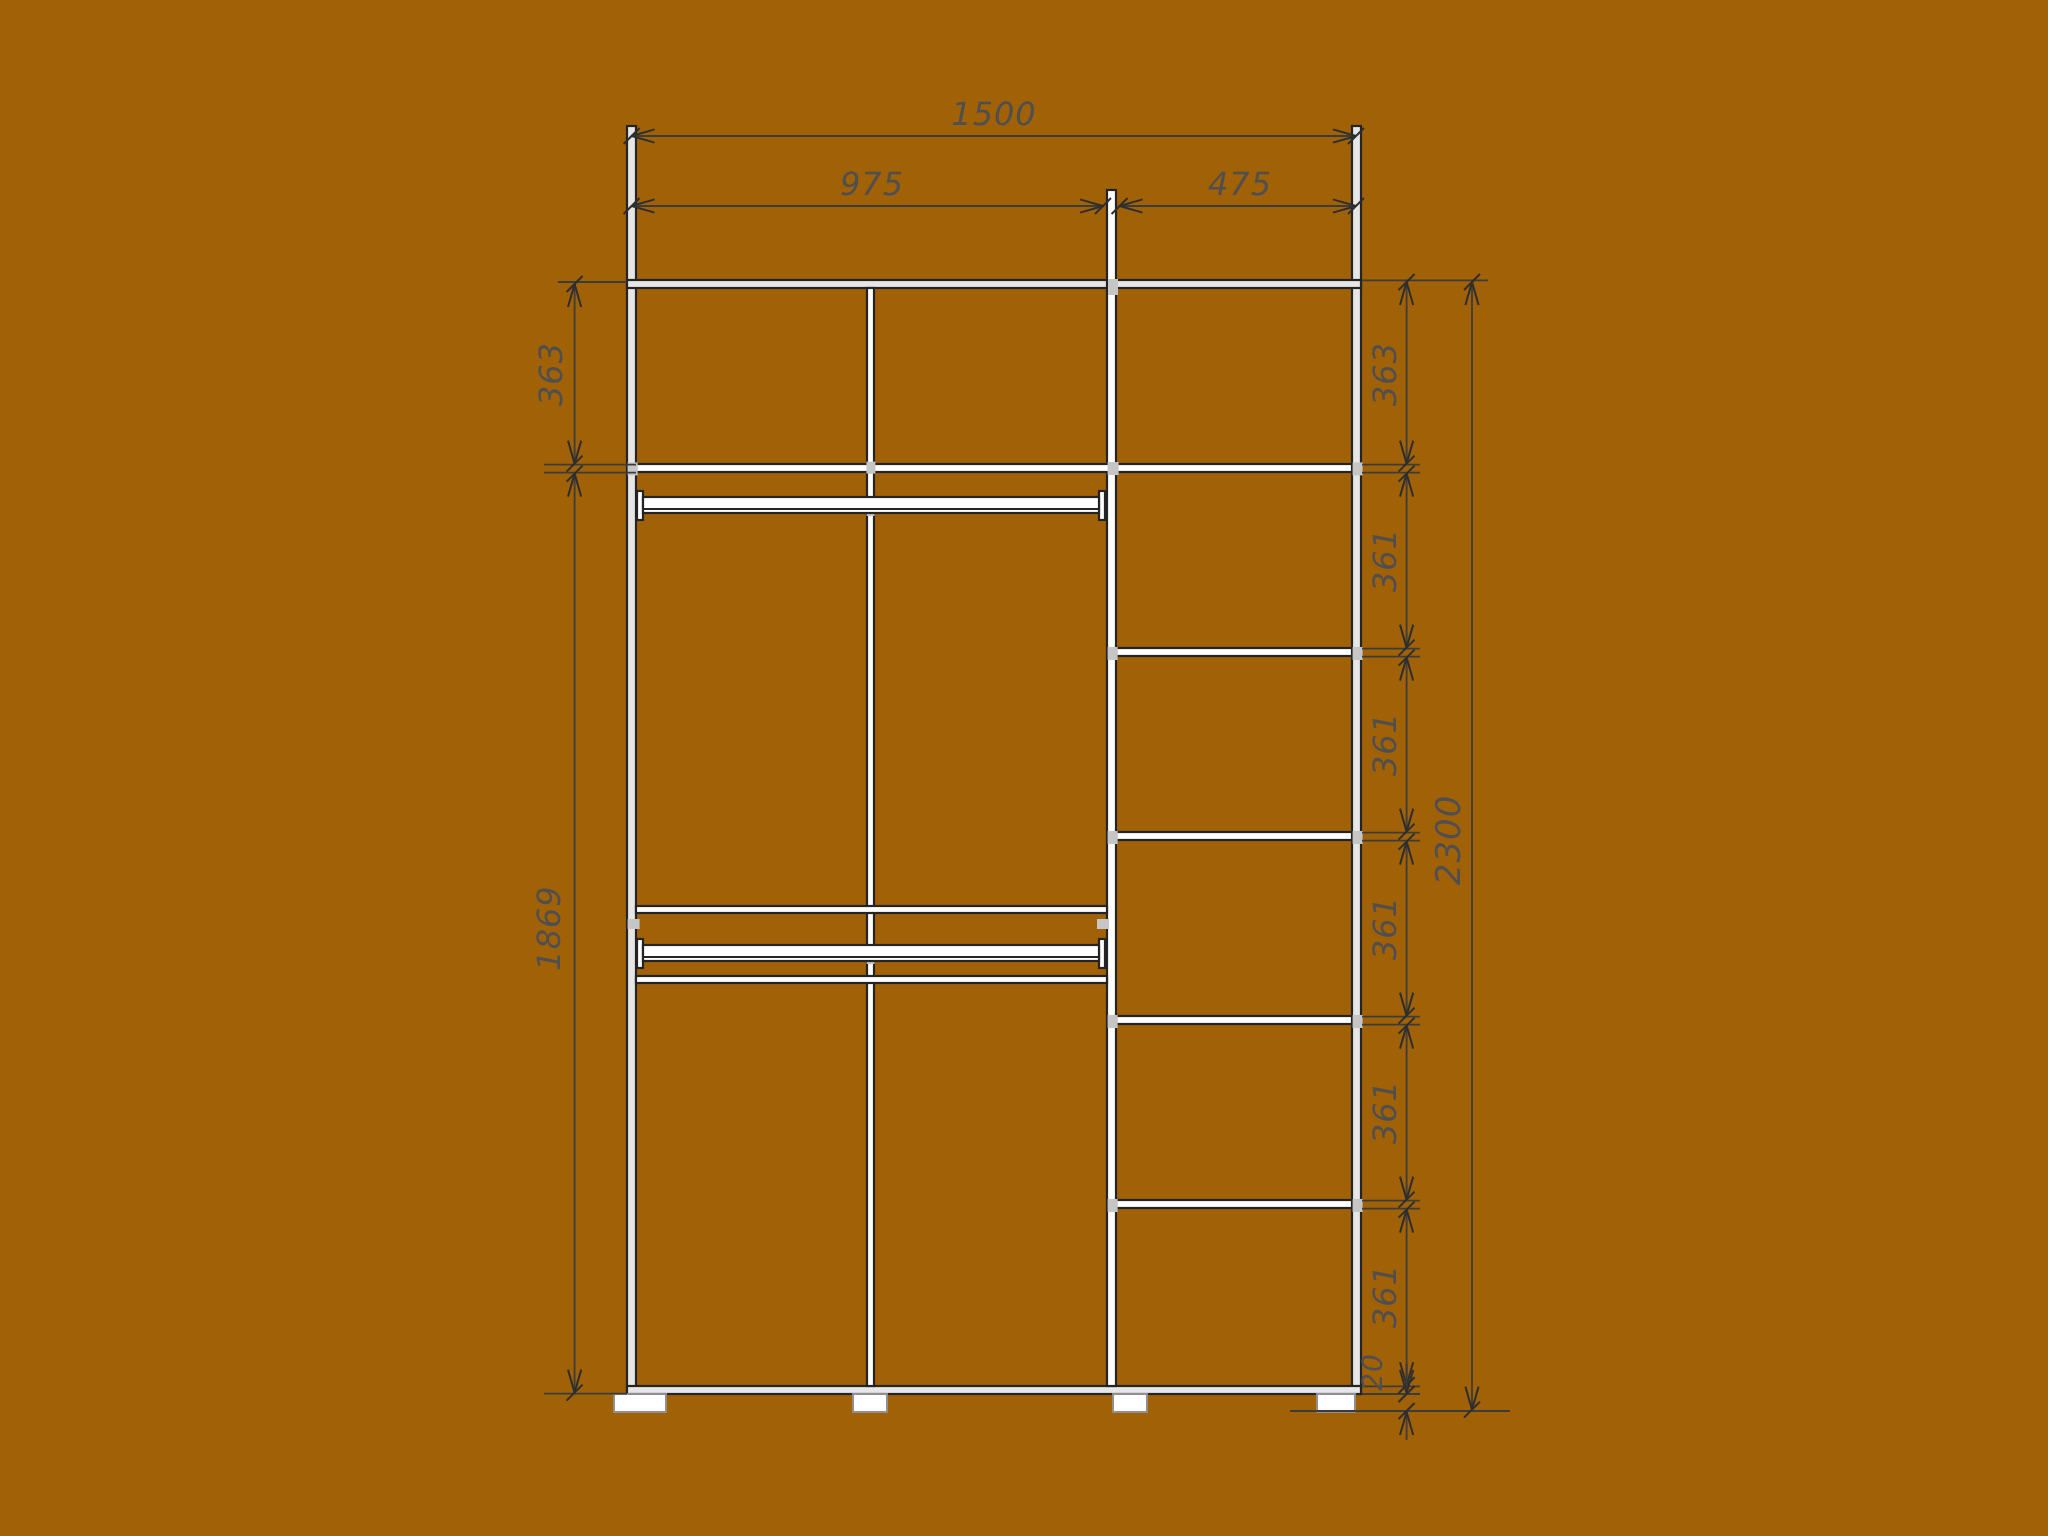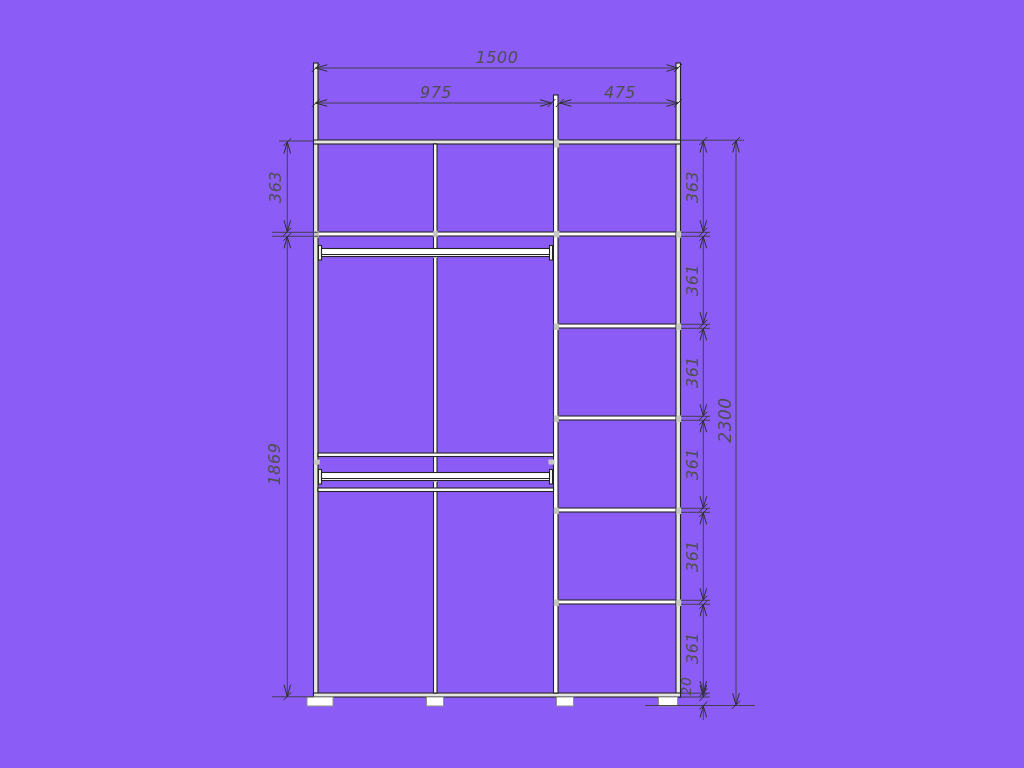--- a/index.html
+++ b/index.html
@@ -1,16 +1,16 @@
 <!DOCTYPE html>
 <html><head>
 <meta charset="utf-8">
 <style>
   html,body{margin:0;padding:0;background:#ffffff;}
-  .canvas{width:1024px;height:768px;background:#8b5cf6;position:relative;overflow:hidden;}
+  .canvas{width:1024px;height:768px;background:#a16207;position:relative;overflow:hidden;}
   svg{display:block;}
   .struct{stroke:#242424;stroke-width:1.1;fill:#ffffff;}
   .panelfill{fill:#e6e6e6;}
   .rodline{stroke:#242424;stroke-width:1;}
   .foot{stroke:#8f8f8f;stroke-width:1;fill:#ffffff;}
   .ext{stroke:#3c3c3c;stroke-width:0.9;}
   .dimline{stroke:#3c3c3c;stroke-width:0.9;fill:none;}
   .tickline{stroke:#2e2e2e;stroke-width:1;}
   .conn{fill:#c6c6c6;stroke:none;}
   text{fill:#4f4f4f;font-family:"DejaVu Sans",sans-serif;font-style:italic;

